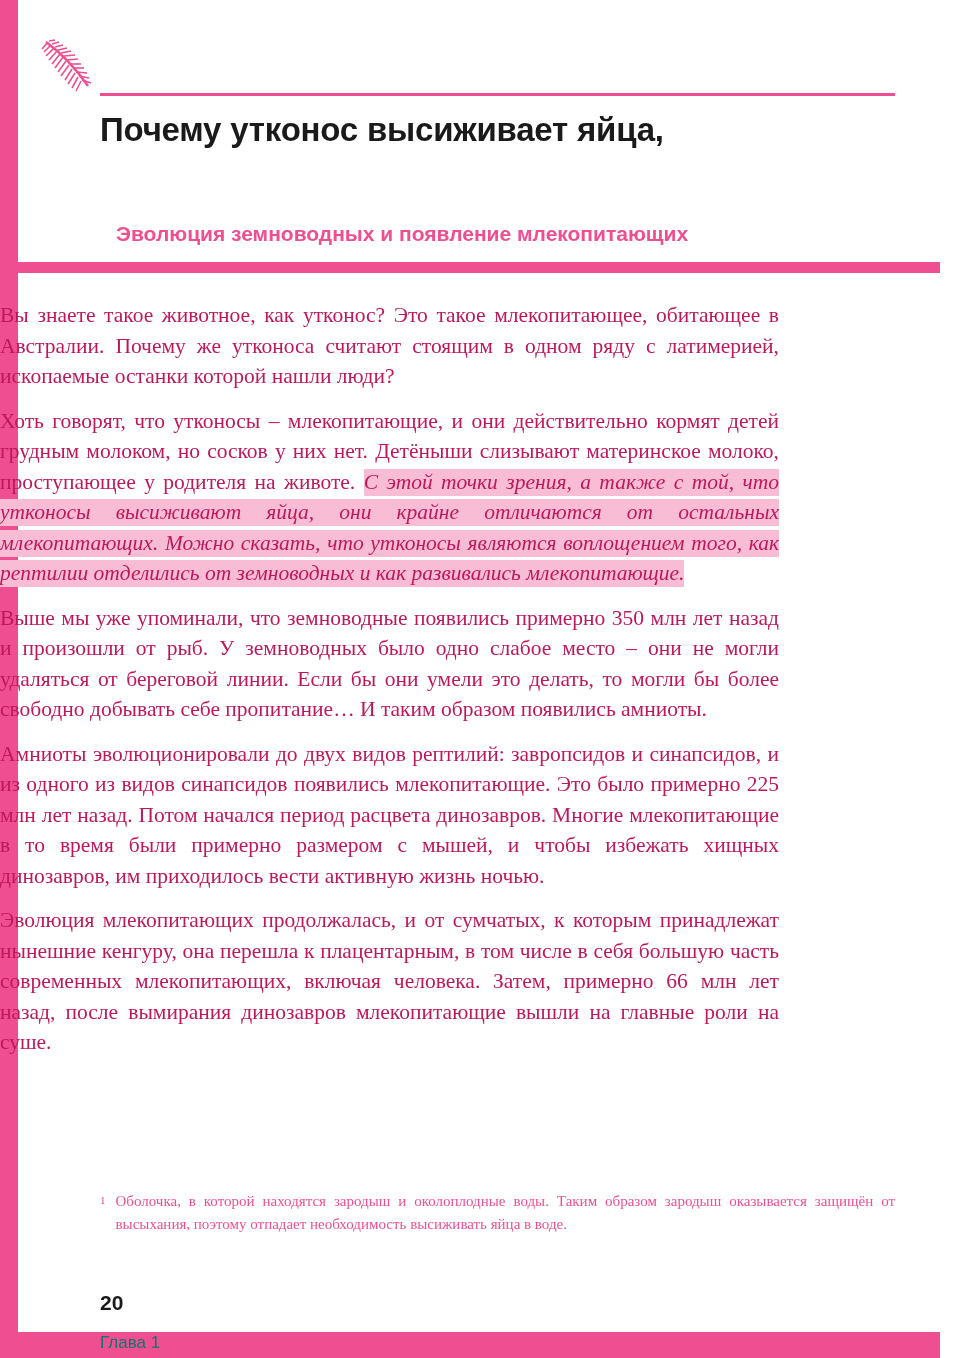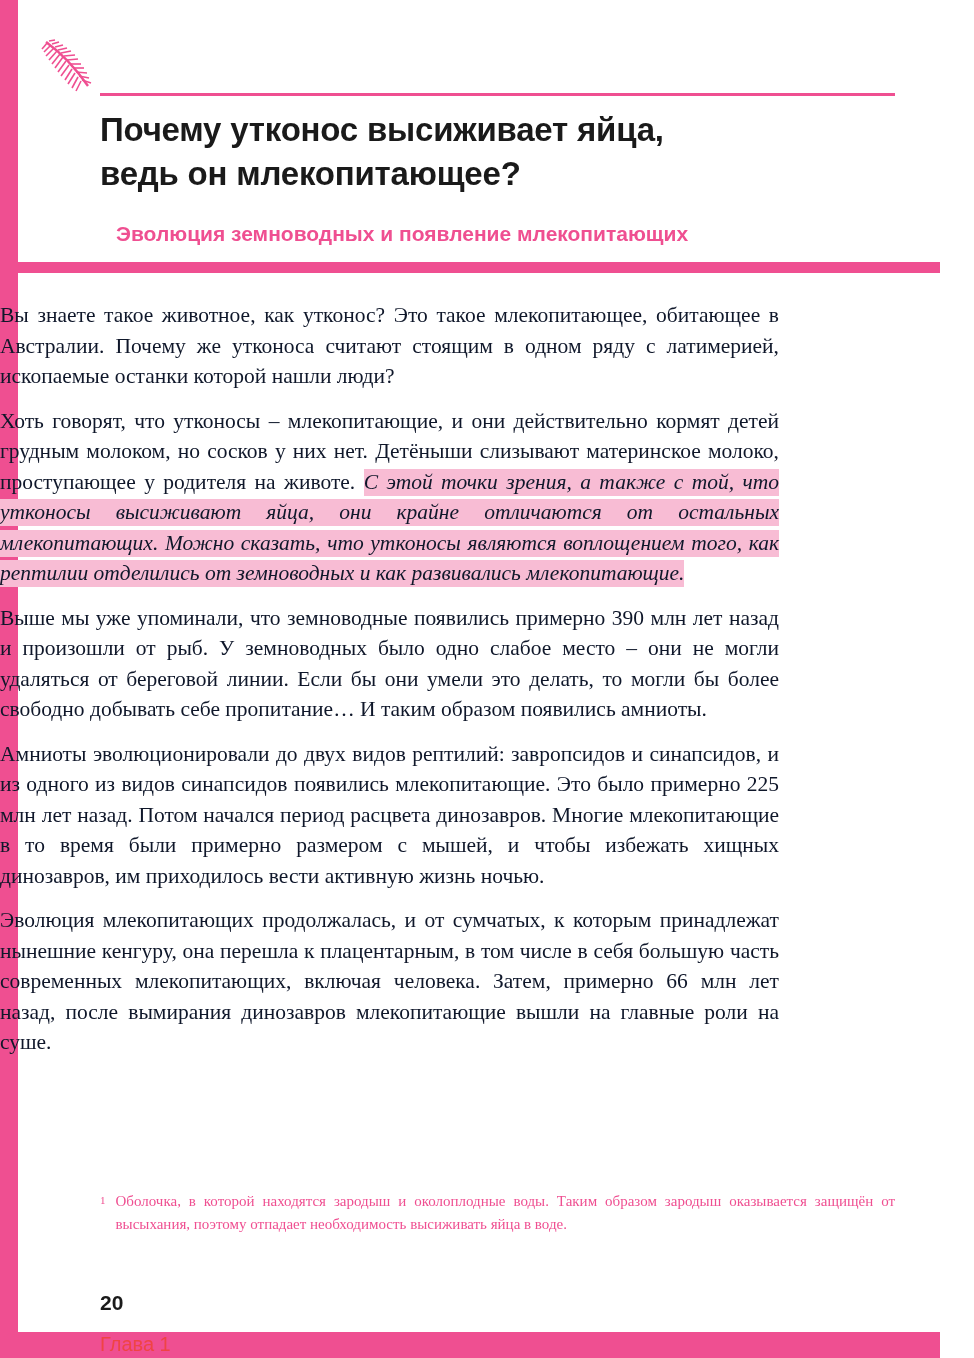--- a/index.html
+++ b/index.html
@@ -91,21 +91,21 @@
     position: absolute;
     left: 0;
     top: 300px;
     width: 795px;
   }
   .body-text p {
     margin: 0 16px 14px 0;
     font-family: "Liberation Serif", serif;
     font-size: 21.5px;
     line-height: 1.42;
-    color: #0f172a;
+    color: #be185d;
     text-align: justify;
     text-justify: inter-word;
   }
   .hl {
     background: #f8bcd4;
     box-decoration-break: clone;
     -webkit-box-decoration-break: clone;
     padding: 1px 0 2px 0;
     font-style: italic;
   }
@@ -145,22 +145,22 @@
     flex-direction: column;
   }
   .footer .page-num {
     font-family: "Liberation Sans", sans-serif;
     font-weight: bold;
     font-size: 21px;
     color: #1a1a1a;
   }
   .footer .chapter {
     font-family: "Liberation Sans", sans-serif;
-    font-size: 20px;
-    color: #ef4444;
+    font-size: 17px;
+    color: #0f766e;
   }
 </style>
 </head>
 <body>
 
 <div class="page">
 
   <div class="left-band"></div>
   <div class="bottom-band"></div>
 
@@ -194,31 +194,30 @@
           <path d="M42 42 L 51 45"></path>
       </g>
     </svg>
   </div>
 
   <div class="rule-top"></div>
 
   <div class="content">
     <h1 class="title">
       <span>Почему утконос высиживает яйца,</span><br>
-      <span>ведь он млекопитающее?</span>
     </h1>
     <div class="subtitle">Эволюция земноводных и появление млекопитающих</div>
   </div>
 
   <div class="rule-bottom"></div>
 
   <div class="content body-text">
     <p><span>Вы знаете такое животное, как утконос? Это такое млекопитающее, обитающее в Австралии. Почему же утконоса считают стоящим в одном ряду с латимерией, ископаемые останки которой нашли люди?</span></p>
     <p><span>Хоть говорят, что утконосы – млекопитающие, и они действительно кормят детей грудным молоком, но сосков у них нет. Детёныши слизывают материнское молоко, проступающее у родителя на животе. </span><span class="hl">С этой точки зрения, а также с той, что утконосы высиживают яйца, они крайне отличаются от остальных млекопитающих. Можно сказать, что утконосы являются воплощением того, как рептилии отделились от земноводных и как развивались млекопитающие.</span></p>
-    <p><span>Выше мы уже упоминали, что земноводные появились примерно 390 млн лет назад и произошли от рыб. У земноводных было одно слабое место – они не могли удаляться от береговой линии. Если бы они умели это делать, то могли бы более свободно добывать себе пропитание… И таким образом появились амниоты.</span></p>
+    <p><span>Выше мы уже упоминали, что земноводные появились примерно 350 млн лет назад и произошли от рыб. У земноводных было одно слабое место – они не могли удаляться от береговой линии. Если бы они умели это делать, то могли бы более свободно добывать себе пропитание… И таким образом появились амниоты.</span></p>
     <p><span>Амниоты эволюционировали до двух видов рептилий: завропсидов и синапсидов, и из одного из видов синапсидов появились млекопитающие. Это было примерно 225 млн лет назад. Потом начался период расцвета динозавров. Многие млекопитающие в то время были примерно размером с мышей, и чтобы избежать хищных динозавров, им приходилось вести активную жизнь ночью.</span></p>
     <p><span>Эволюция млекопитающих продолжалась, и от сумчатых, к которым принадлежат нынешние кенгуру, она перешла к плацентарным, в том числе в себя большую часть современных млекопитающих, включая человека. Затем, примерно 66 млн лет назад, после вымирания динозавров млекопитающие вышли на главные роли на суше.</span></p>
   </div>
 
   <div class="footnote">
     <span class="fn-marker">1</span>
     <span class="fn-text">Оболочка, в которой находятся зародыш и околоплодные воды. Таким образом зародыш оказывается защищён от высыхания, поэтому отпадает необходимость высиживать яйца в воде.</span>
   </div>
 
   <div class="footer">

